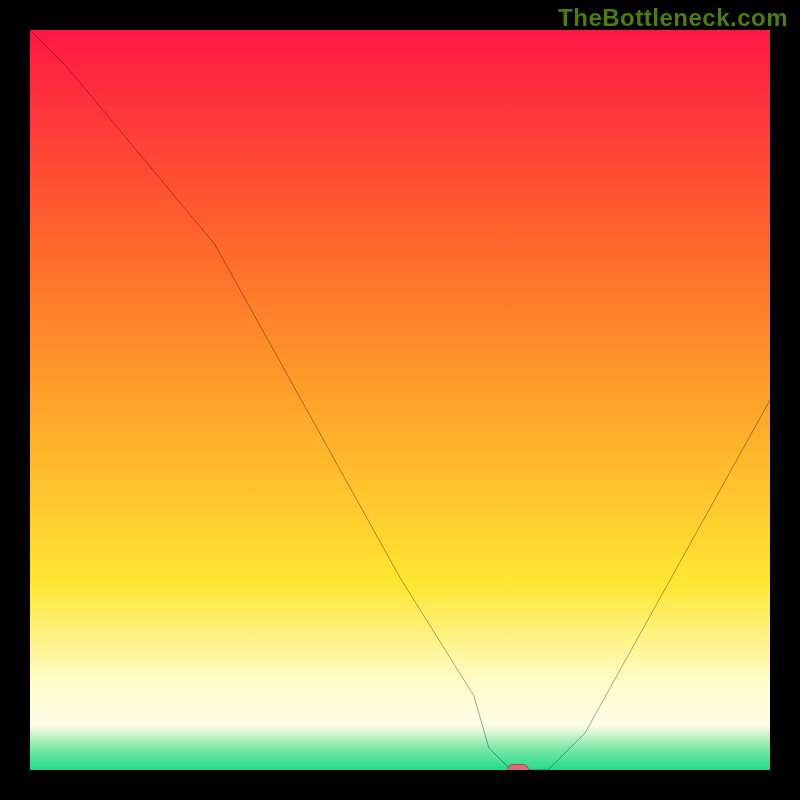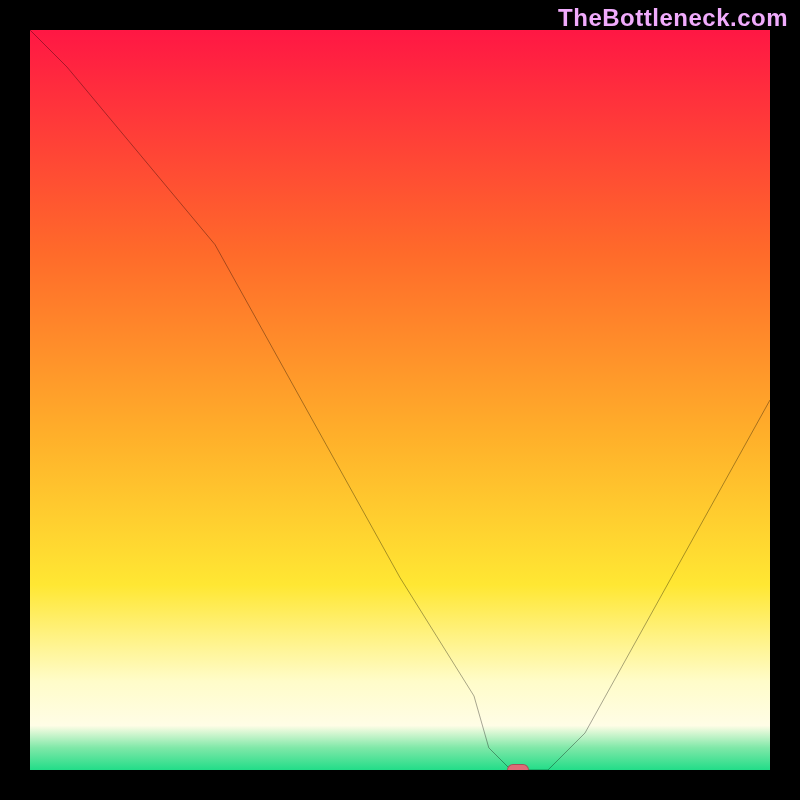--- a/index.html
+++ b/index.html
@@ -17,21 +17,21 @@
   .chart-container {
     position: relative;
     width: 800px;
     height: 800px;
     background: #000;
   }
   .watermark {
     position: absolute;
     top: 4px;
     right: 12px;
-    color: #f0abfc;
+    color: #4d7c0f;
     font-size: 24px;
     font-weight: 600;
     letter-spacing: 0.5px;
     z-index: 5;
   }
   .plot-area {
     position: absolute;
     left: 30px;
     top: 30px;
     width: 740px;

